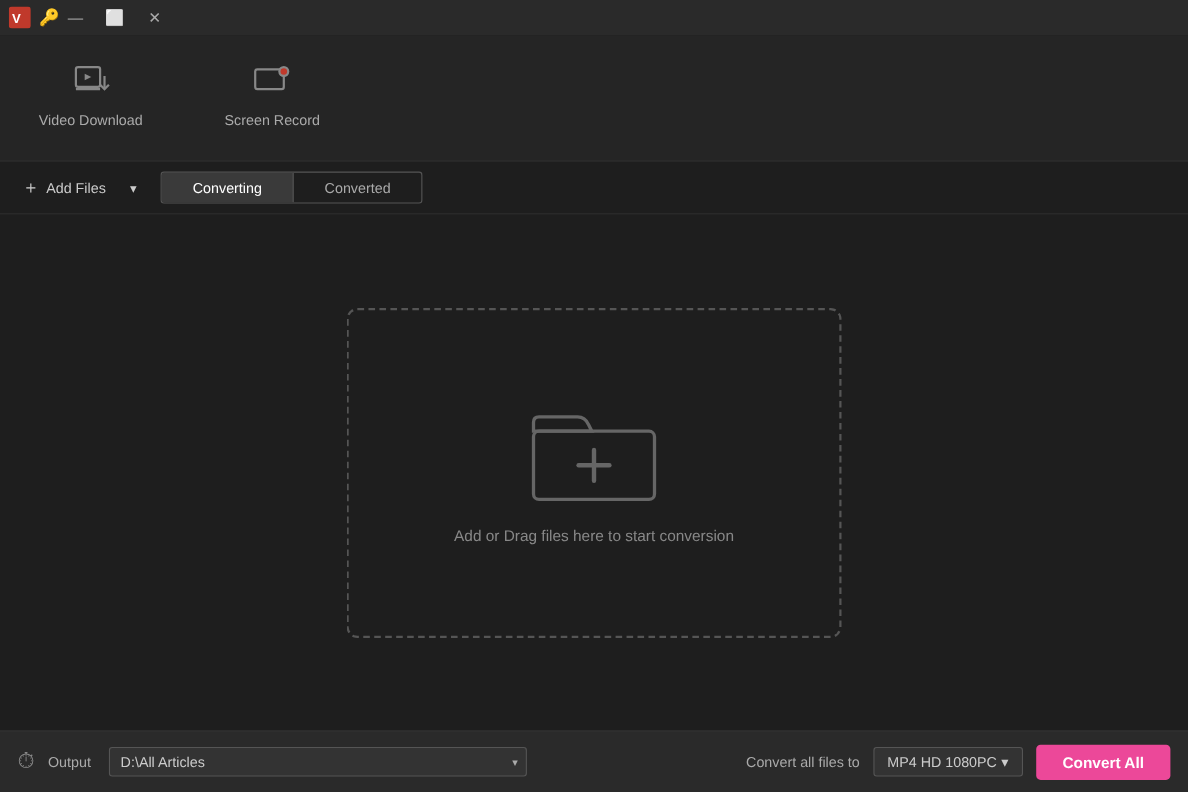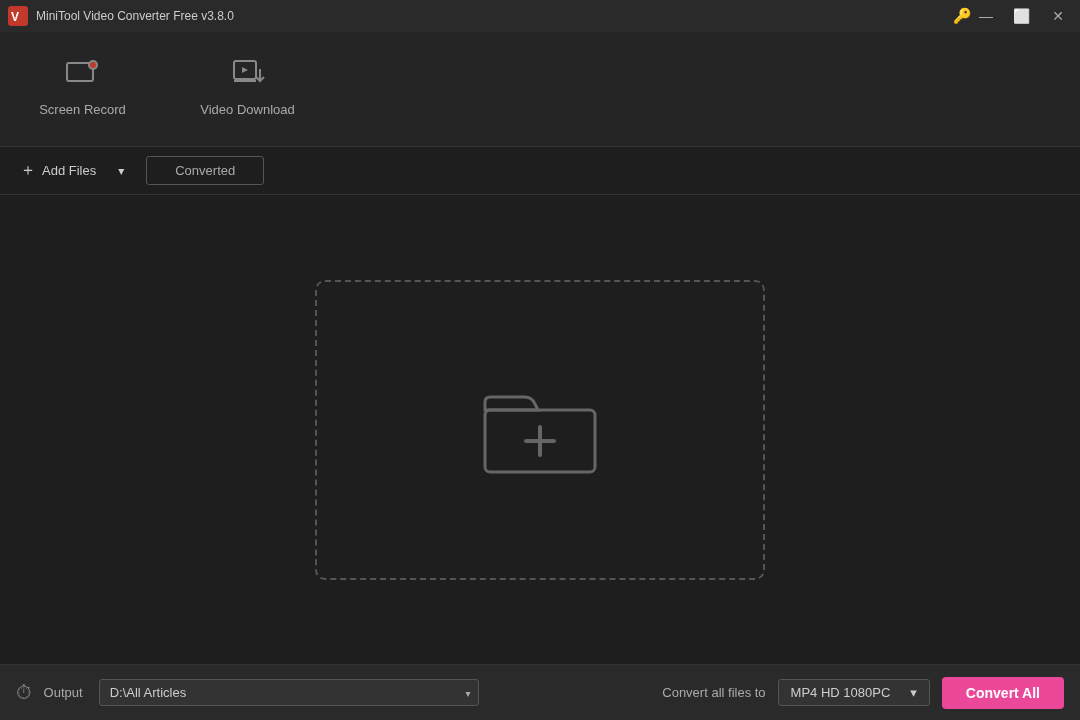--- a/index.html
+++ b/index.html
@@ -230,21 +230,21 @@
     .convert-format-btn {
       background: #333;
       border: 1px solid #555;
       border-radius: 3px;
       color: #ccc;
       font-size: 13px;
       padding: 5px 12px;
       cursor: pointer;
       display: flex;
       align-items: center;
-      gap: 20px;
+      gap: 4px;
     }
     .convert-all-btn {
       background: #ec4899;
       border: none;
       border-radius: 4px;
       color: #fff;
       font-size: 14px;
       font-weight: 600;
       padding: 8px 24px;
       cursor: pointer;
@@ -256,82 +256,83 @@
     .key-icon { font-size: 15px; color: #f0a500; }
   </style>
 </head>
 <body>
 
 <div class="titlebar">
   <svg class="titlebar-logo" viewBox="0 0 20 20">
     <rect width="20" height="20" rx="3" fill="#c0392b"></rect>
     <text x="3" y="15" font-size="12" fill="white" font-weight="bold">V</text>
   </svg>
-  <span class="titlebar-title">MiniTool Video Converter Free v3.8.0</span>
   <span class="key-icon">🔑</span>
   <div class="titlebar-controls">
     <div class="titlebar-btn">—</div>
     <div class="titlebar-btn">⬜</div>
     <div class="titlebar-btn close">✕</div>
   </div>
 </div>
 
 <div class="navbar">
 
-
-  <div class="nav-item">
-    <span class="nav-icon">
-      <svg width="36" height="30" viewBox="0 0 36 30" fill="none">
-        <rect x="2" y="4" width="26" height="18" rx="2" stroke="#888" stroke-width="2" fill="none"></rect>
-        <circle cx="28" cy="6" r="5" fill="#888"></circle>
-        <circle cx="28" cy="6" r="3" fill="#c0392b"></circle>
-      </svg>
-    </span>
-    <span class="nav-label">Screen Record</span>
-  </div>
 
   <div class="nav-item">
     <span class="nav-icon">
       <svg width="36" height="30" viewBox="0 0 36 30" fill="none">
         <rect x="4" y="2" width="22" height="18" rx="2" stroke="#888" stroke-width="2" fill="none"></rect>
         <polygon points="12,8 12,14 18,11" fill="#888"></polygon>
         <line x1="4" y1="22" x2="26" y2="22" stroke="#888" stroke-width="2"></line>
         <line x1="30" y1="10" x2="30" y2="22" stroke="#888" stroke-width="2"></line>
         <polyline points="26,18 30,22 34,18" stroke="#888" stroke-width="2" fill="none"></polyline>
       </svg>
     </span>
     <span class="nav-label">Video Download</span>
   </div>
 
+  <div class="nav-item">
+    <span class="nav-icon">
+      <svg width="36" height="30" viewBox="0 0 36 30" fill="none">
+        <rect x="2" y="4" width="26" height="18" rx="2" stroke="#888" stroke-width="2" fill="none"></rect>
+        <circle cx="28" cy="6" r="5" fill="#888"></circle>
+        <circle cx="28" cy="6" r="3" fill="#c0392b"></circle>
+      </svg>
+    </span>
+    <span class="nav-label">Screen Record</span>
+  </div>
+
 </div>
 
 <div class="toolbar">
   <button class="add-files-btn">
     <span class="add-files-icon">＋</span>
     <span>Add Files</span>
   </button>
   <button class="add-files-arrow">▾</button>
 
   <div class="tab-group">
+    <button class="tab-btn active">Converting</button>
     <button class="tab-btn">Converted</button>
   </div>
 </div>
 
 <div class="main-content">
   <div class="drop-zone">
 
     <svg class="folder-svg" viewBox="0 0 120 95">
 
       <rect x="5" y="28" width="110" height="62" rx="5" ry="5" fill="none" stroke="#666" stroke-width="3"></rect>
 
       <path d="M5 28 L5 20 Q5 15 10 15 L45 15 Q52 15 55 22 L58 28 Z" fill="none" stroke="#666" stroke-width="3"></path>
 
       <line x1="60" y1="45" x2="60" y2="73" stroke="#666" stroke-width="4" stroke-linecap="round"></line>
       <line x1="46" y1="59" x2="74" y2="59" stroke="#666" stroke-width="4" stroke-linecap="round"></line>
     </svg>
+    <span class="drop-hint">Add or Drag files here to start conversion</span>
   </div>
 </div>
 
 <div class="bottombar">
   <span class="output-clock">⏱</span>
   <span class="output-label">Output</span>
   <div class="output-path-wrap">
     <input class="output-path" type="text" value="D:\All Articles" style="">
     <span class="output-path-arrow">▾</span>
   </div>

